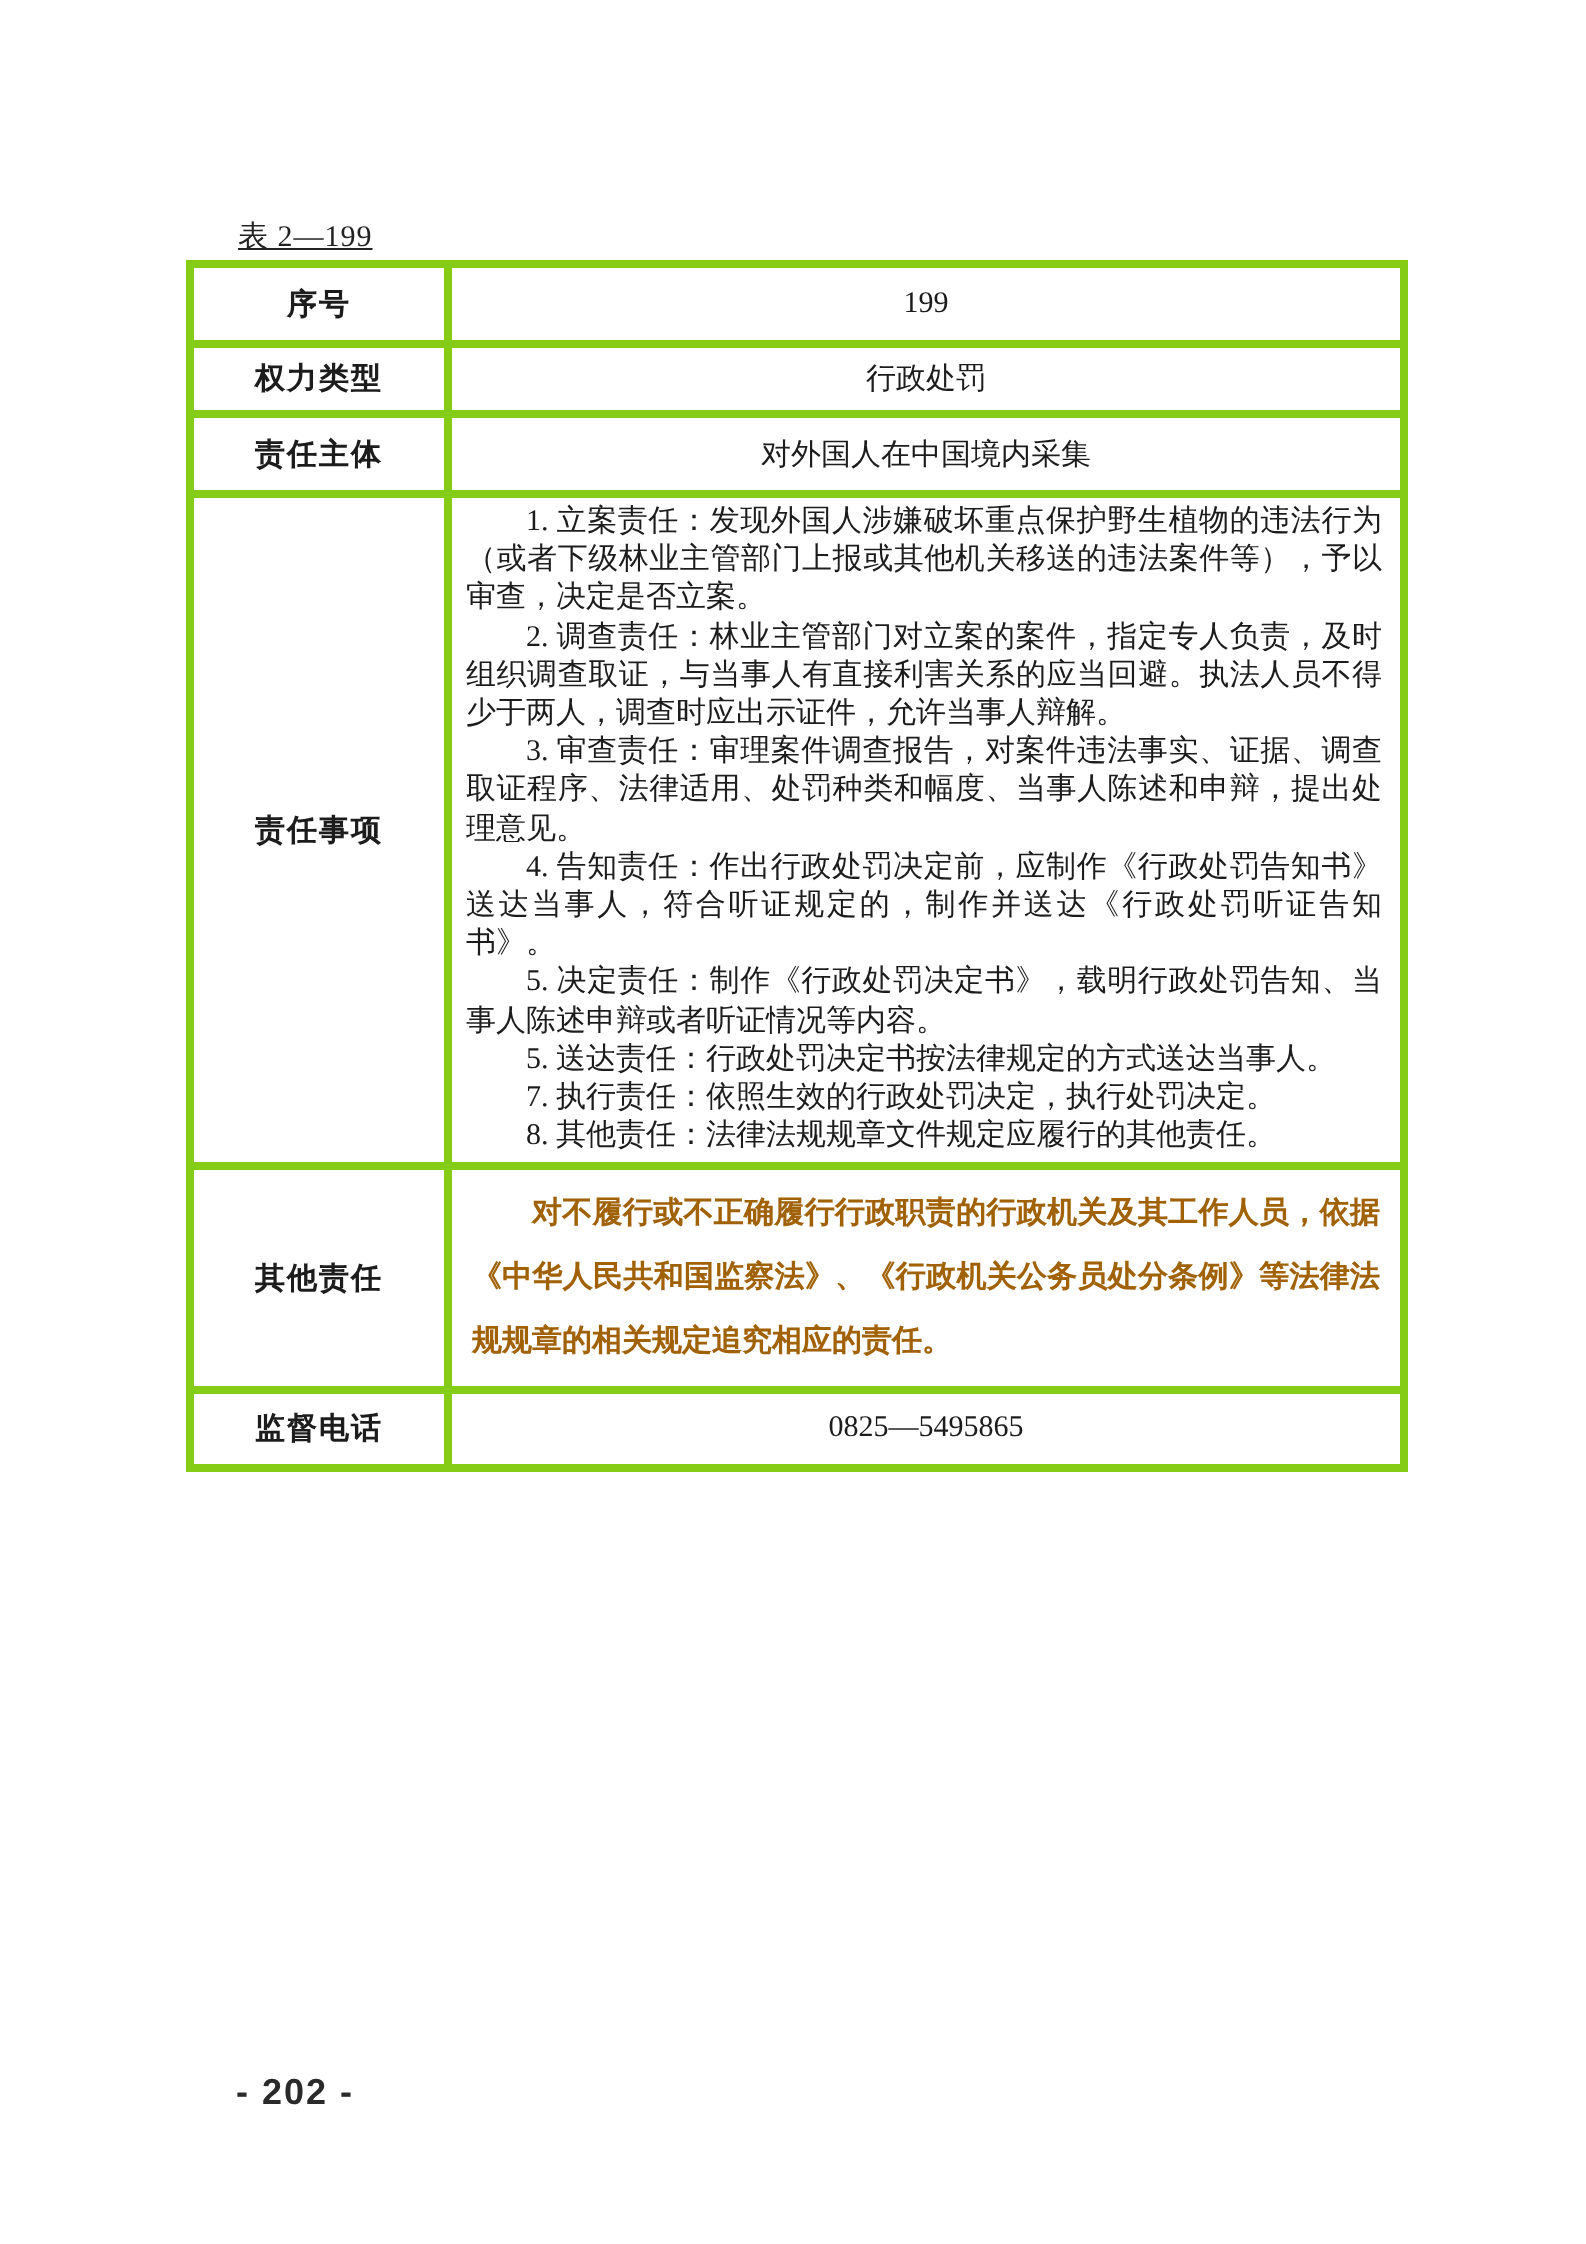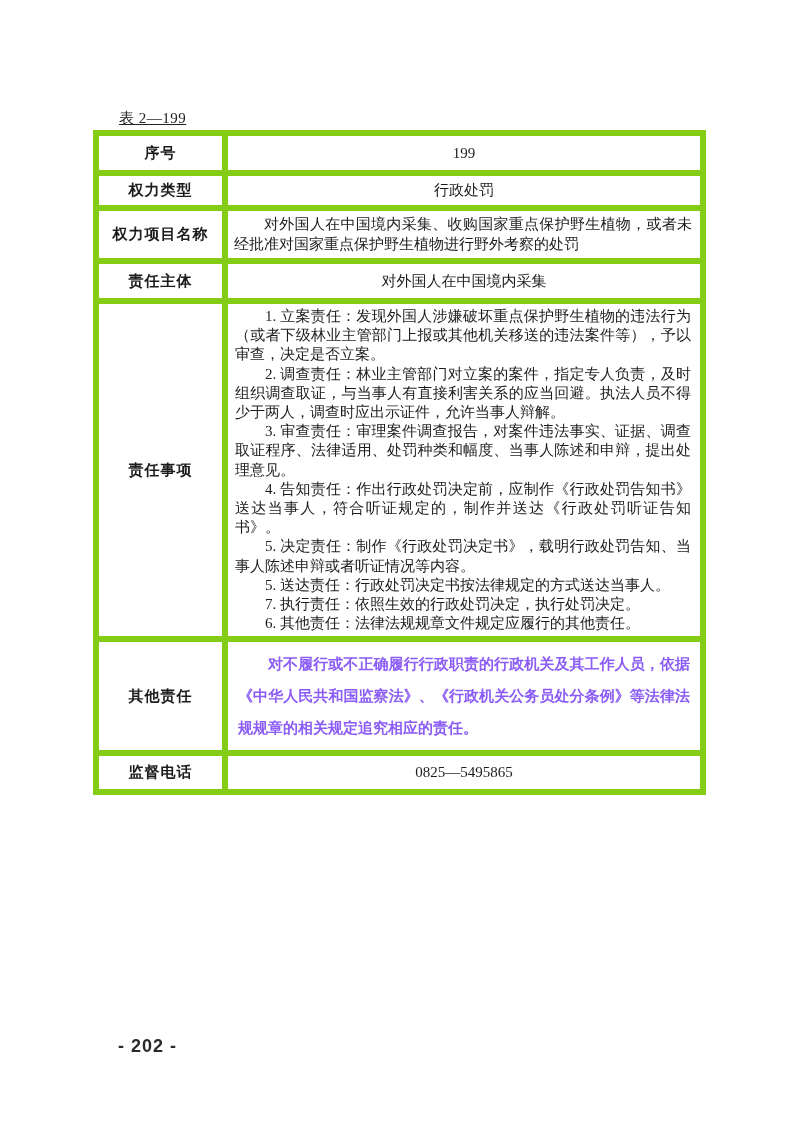--- a/index.html
+++ b/index.html
@@ -26,21 +26,21 @@
   }
   table.power-table {
     position: absolute;
     left: 93px;
     top: 130px;
     width: 607px;
     border-collapse: collapse;
     table-layout: fixed;
   }
   table.power-table td {
-    border: 6px solid #84cc16;
+    border: 4px solid #84cc16;
     vertical-align: middle;
     font-size: 15px;
     color: #1c1c1c;
   }
   td.label-cell {
     width: 129px;
     text-align: center;
     font-weight: bold;
     font-family: "Liberation Sans", "DejaVu Sans", sans-serif;
     letter-spacing: 1px;
@@ -63,21 +63,21 @@
   .accountability-cell {
     padding: 6px 10px;
   }
   .accountability-cell p {
     font-family: "Liberation Sans", "DejaVu Sans", sans-serif;
     font-weight: bold;
     text-align: justify;
     text-indent: 2em;
     line-height: 32px;
     font-size: 15px;
-    color: #8b5cf6;
+    color: #a16207;
   }
   .row-xuhao   { height: 40px; }
   .row-type    { height: 35px; }
   .row-name    { height: 45px; }
   .row-subject { height: 40px; }
   .row-duty    { height: 299px; }
   .row-account { height: 102px; }
   .row-phone   { height: 39px; }
   .footer-pagenum {
     position: absolute;
@@ -100,41 +100,35 @@
   <table class="power-table">
     <tbody>
         <tr class="row-xuhao">
       <td class="label-cell">序号</td>
       <td class="value-cell v-center">199</td>
     </tr>
     <tr class="row-type">
       <td class="label-cell">权力类型</td>
       <td class="value-cell v-center">行政处罚</td>
     </tr>
-    <tr class="row-name">
-      <td class="label-cell">权力项目名称</td>
-      <td class="value-cell">
-        <div class="v-indent">对外国人在中国境内采集、收购国家重点保护野生植物，或者未经批准对国家重点保护野生植物进行野外考察的处罚</div>
-      </td>
-    </tr>
     <tr class="row-subject">
       <td class="label-cell">责任主体</td>
       <td class="value-cell v-center">对外国人在中国境内采集</td>
     </tr>
     <tr class="row-duty">
       <td class="label-cell">责任事项</td>
       <td class="value-cell duty-cell">
         <p>1. 立案责任：发现外国人涉嫌破坏重点保护野生植物的违法行为（或者下级林业主管部门上报或其他机关移送的违法案件等），予以审查，决定是否立案。</p>
         <p>2. 调查责任：林业主管部门对立案的案件，指定专人负责，及时组织调查取证，与当事人有直接利害关系的应当回避。执法人员不得少于两人，调查时应出示证件，允许当事人辩解。</p>
         <p>3. 审查责任：审理案件调查报告，对案件违法事实、证据、调查取证程序、法律适用、处罚种类和幅度、当事人陈述和申辩，提出处理意见。</p>
         <p>4. 告知责任：作出行政处罚决定前，应制作《行政处罚告知书》送达当事人，符合听证规定的，制作并送达《行政处罚听证告知书》。</p>
         <p>5. 决定责任：制作《行政处罚决定书》，载明行政处罚告知、当事人陈述申辩或者听证情况等内容。</p>
         <p>5. 送达责任：行政处罚决定书按法律规定的方式送达当事人。</p>
         <p>7. 执行责任：依照生效的行政处罚决定，执行处罚决定。</p>
-        <p>6. 其他责任：法律法规规章文件规定应履行的其他责任。</p>
+        <p>8. 其他责任：法律法规规章文件规定应履行的其他责任。</p>
       </td>
     </tr>
     <tr class="row-account">
       <td class="label-cell">其他责任</td>
       <td class="value-cell accountability-cell">
         <p>对不履行或不正确履行行政职责的行政机关及其工作人员，依据《中华人民共和国监察法》、《行政机关公务员处分条例》等法律法规规章的相关规定追究相应的责任。</p>
       </td>
     </tr>
     <tr class="row-phone">
       <td class="label-cell">监督电话</td>

